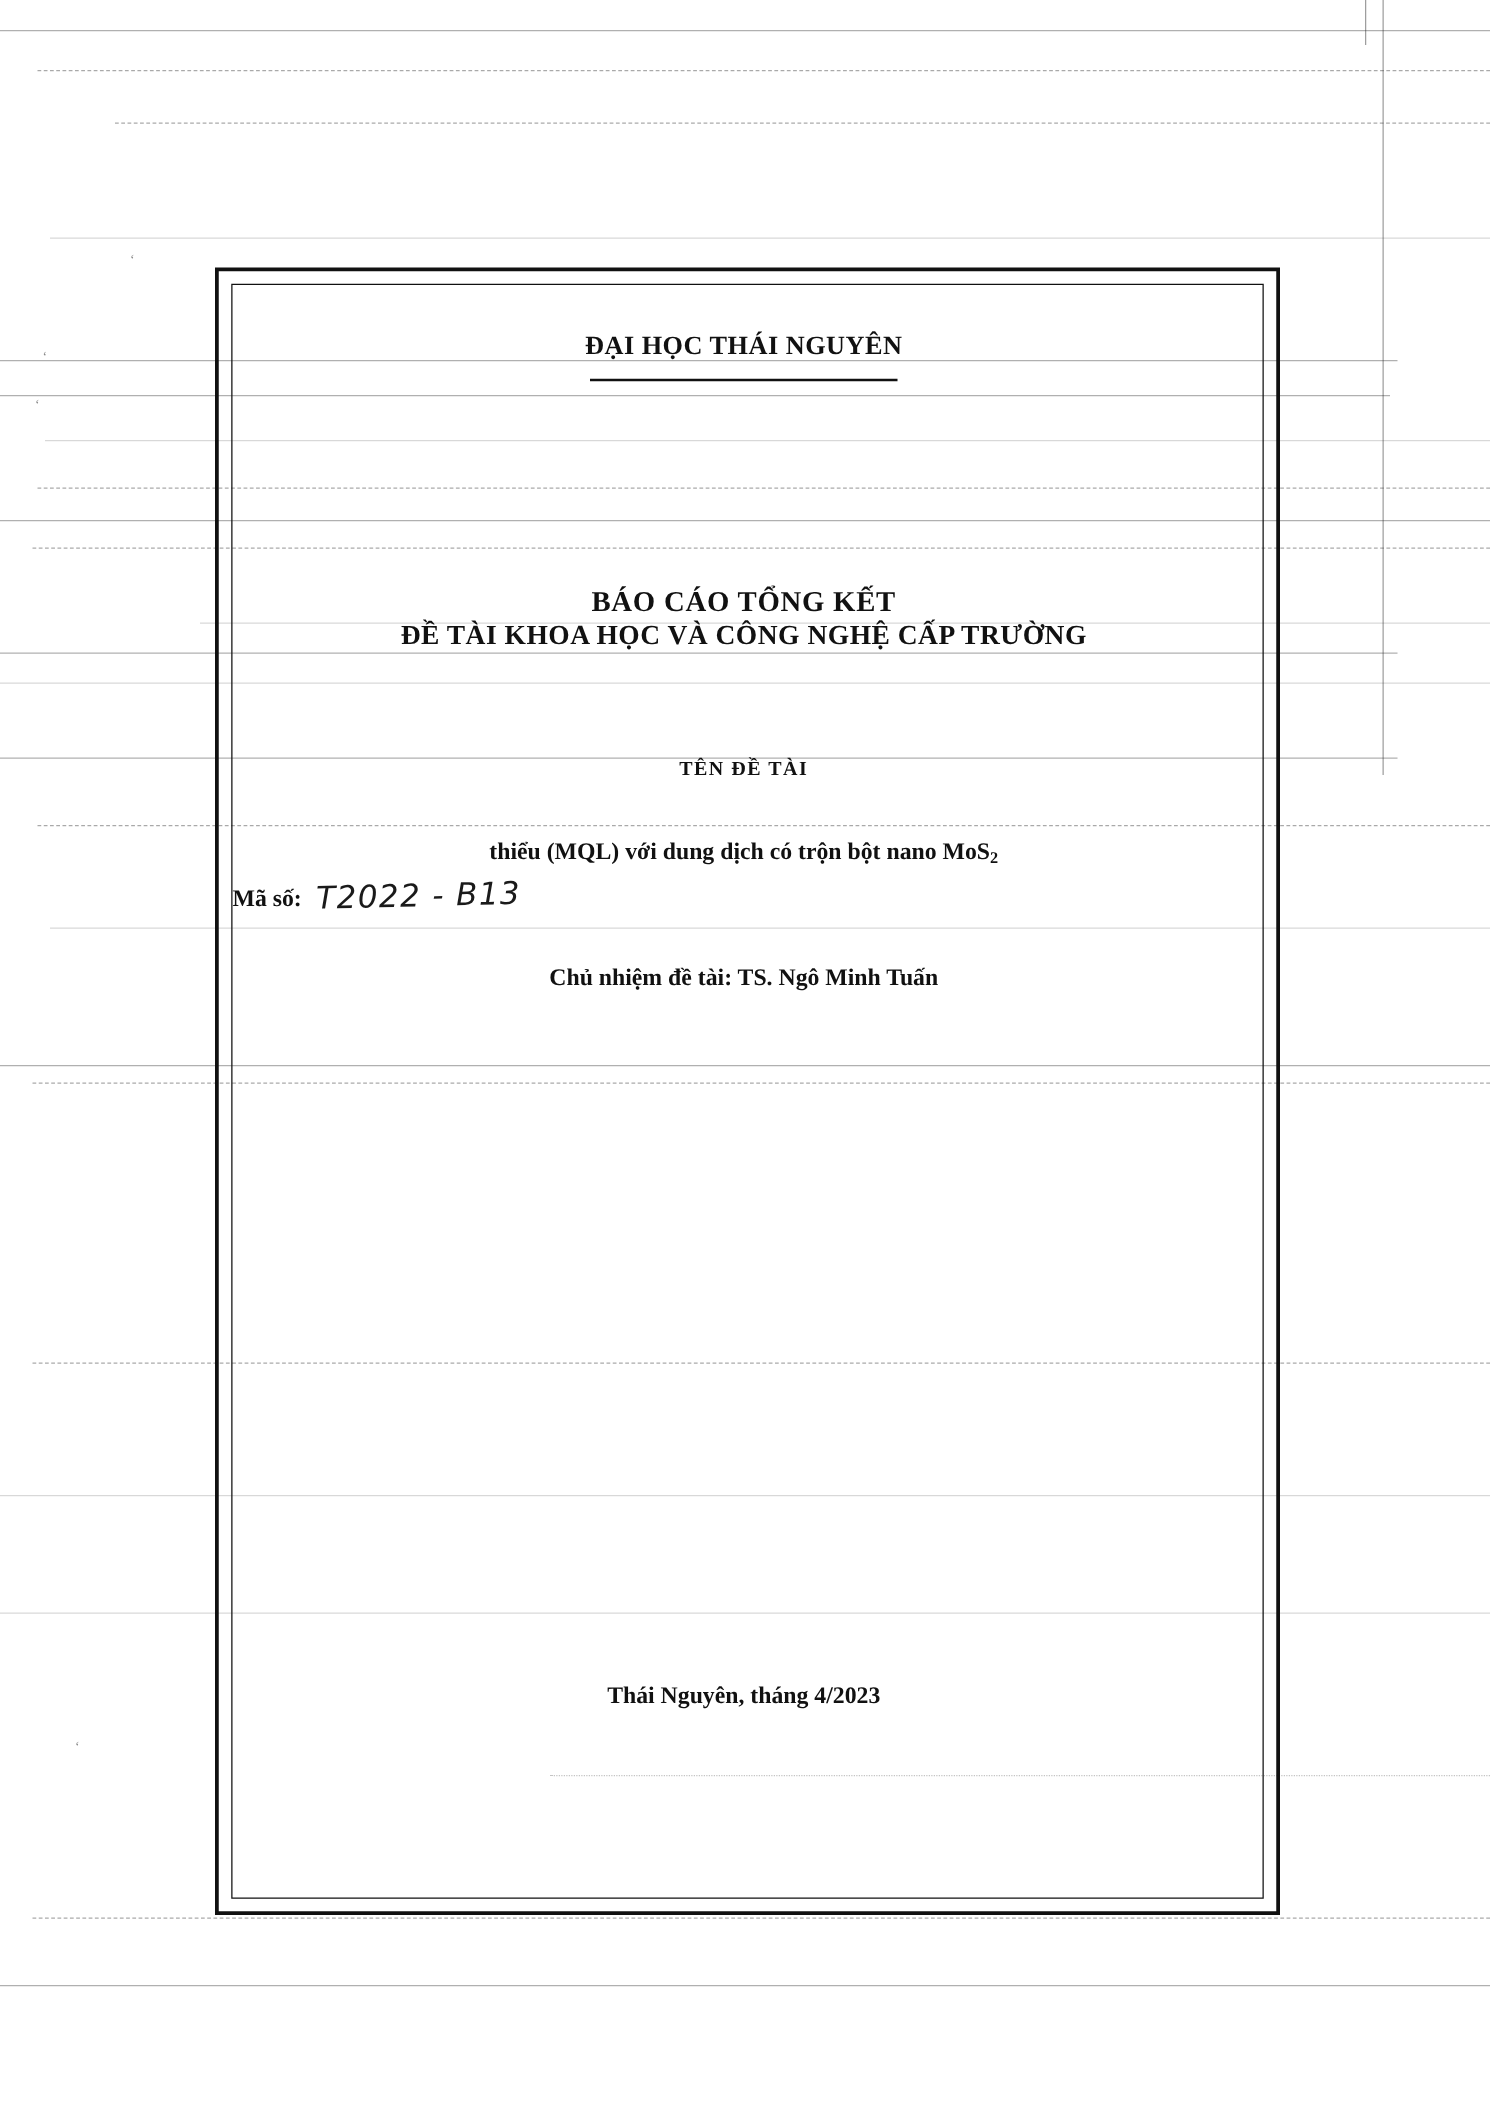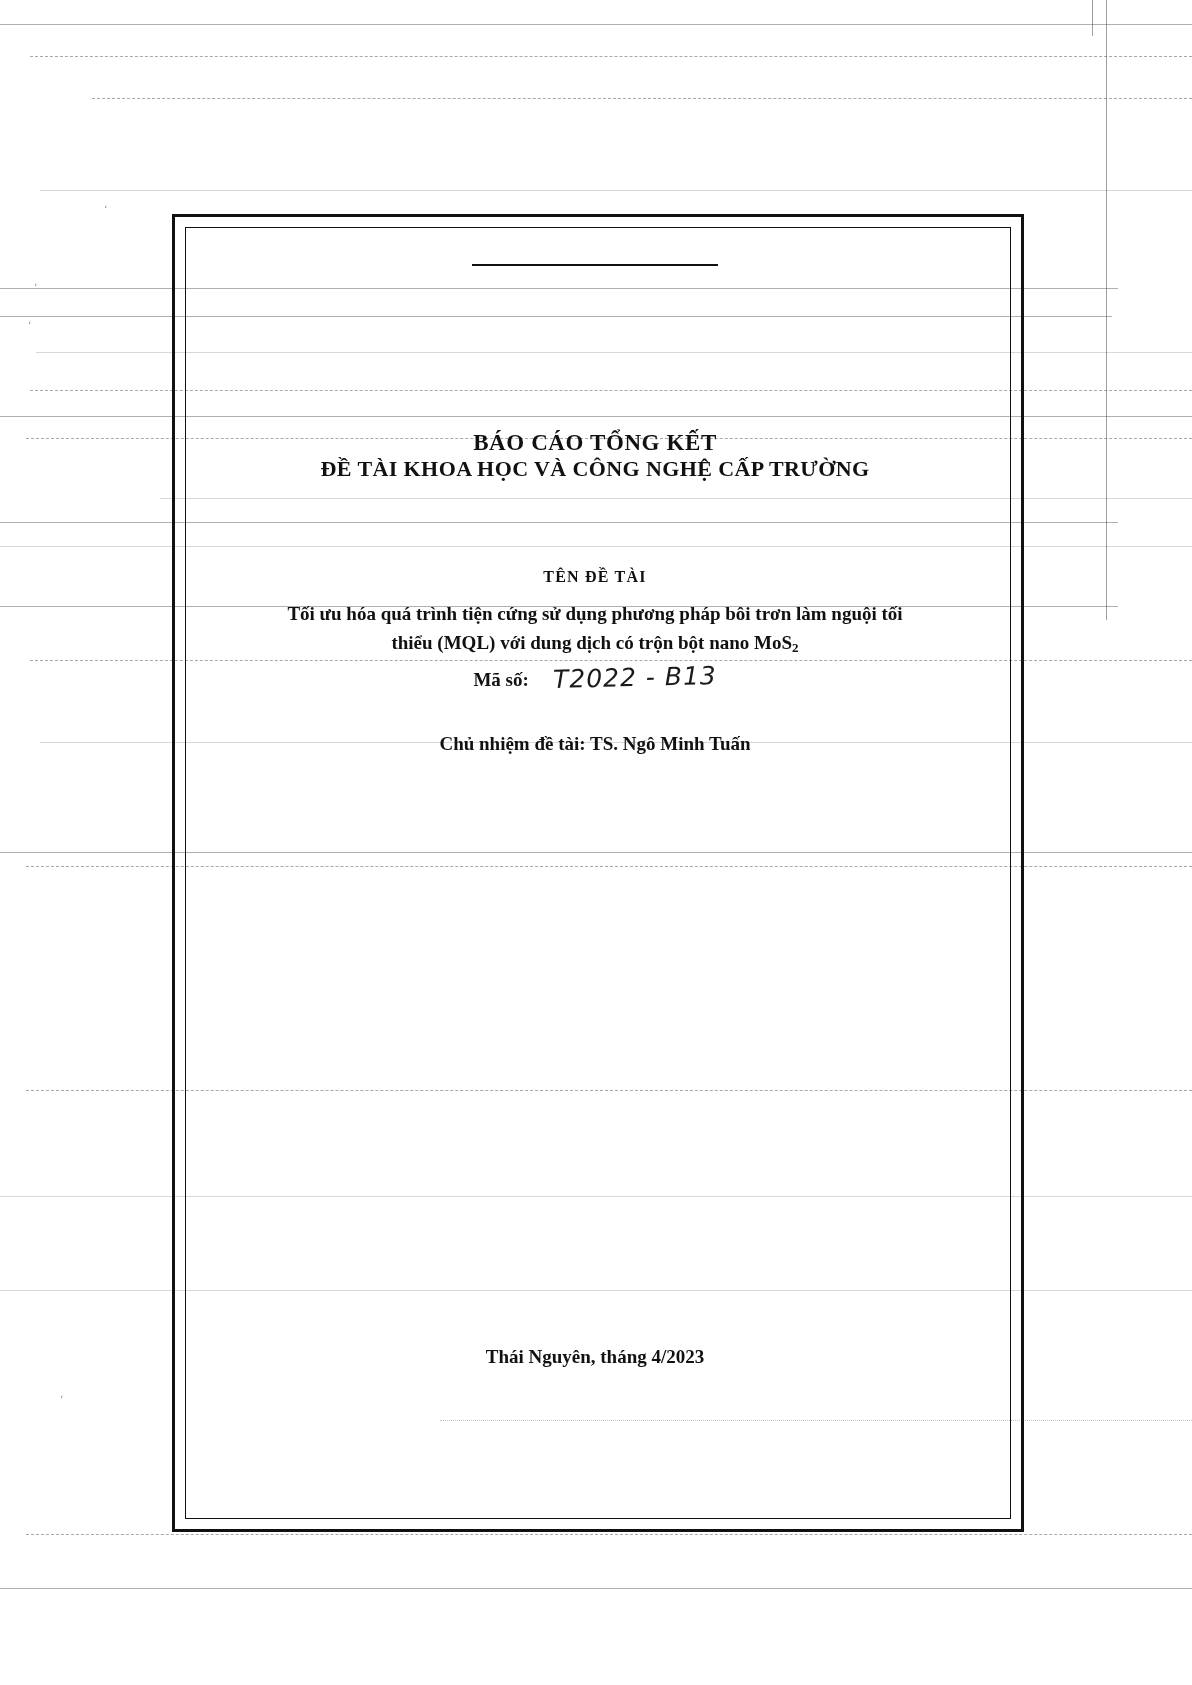--- a/index.html
+++ b/index.html
@@ -140,23 +140,23 @@
   .topic-name sub {
     font-size: 13px;
     vertical-align: baseline;
     position: relative;
     top: 3px;
   }
 
   .code-row {
     margin-top: 6px;
     display: flex;
-    justify-content: center;
+    justify-content: flex-start;
     align-items: baseline;
-    gap: 24px;
+    gap: 12px;
   }
   .code-label {
     font-size: 19px;
     font-weight: bold;
   }
   .code-value {
     font-size: 25px;
     font-family: "DejaVu Sans", sans-serif;
     font-style: italic;
     letter-spacing: 1px;
@@ -222,32 +222,33 @@
   <span class="scan-mark" style="left:60px; top:1392px;">ʻ</span>
 </div>
 
 <div class="page-border">
   <div class="page-border-inner"></div>
 </div>
 
 <div class="cover">
 
   <div class="org-block">
+    <div class="org-line1">ĐẠI HỌC THÁI NGUYÊN</div>
     <div class="org-rule"></div>
   </div>
 
   <div class="report-block">
     <div class="report-title">BÁO CÁO TỔNG KẾT</div>
     <div class="report-subtitle">ĐỀ TÀI KHOA HỌC VÀ CÔNG NGHỆ CẤP TRƯỜNG</div>
   </div>
 
   <div class="topic-block">
     <div class="topic-label">TÊN ĐỀ TÀI</div>
     <div class="topic-name">
-      <span>Tối ưu hóa quá trình tiện cứng sử dụng phương pháp bôi trơn làm nguội tối</span><br>
+      <br>
       <span>thiểu (MQL) với dung dịch có trộn bột nano MoS</span><sub>2</sub>
     </div>
     <div class="code-row">
       <span class="code-label">Mã số:</span>
       <span class="code-value">T2022 - B13</span>
     </div>
   </div>
 
   <div class="leader">Chủ nhiệm đề tài: TS. Ngô Minh Tuấn</div>
 

